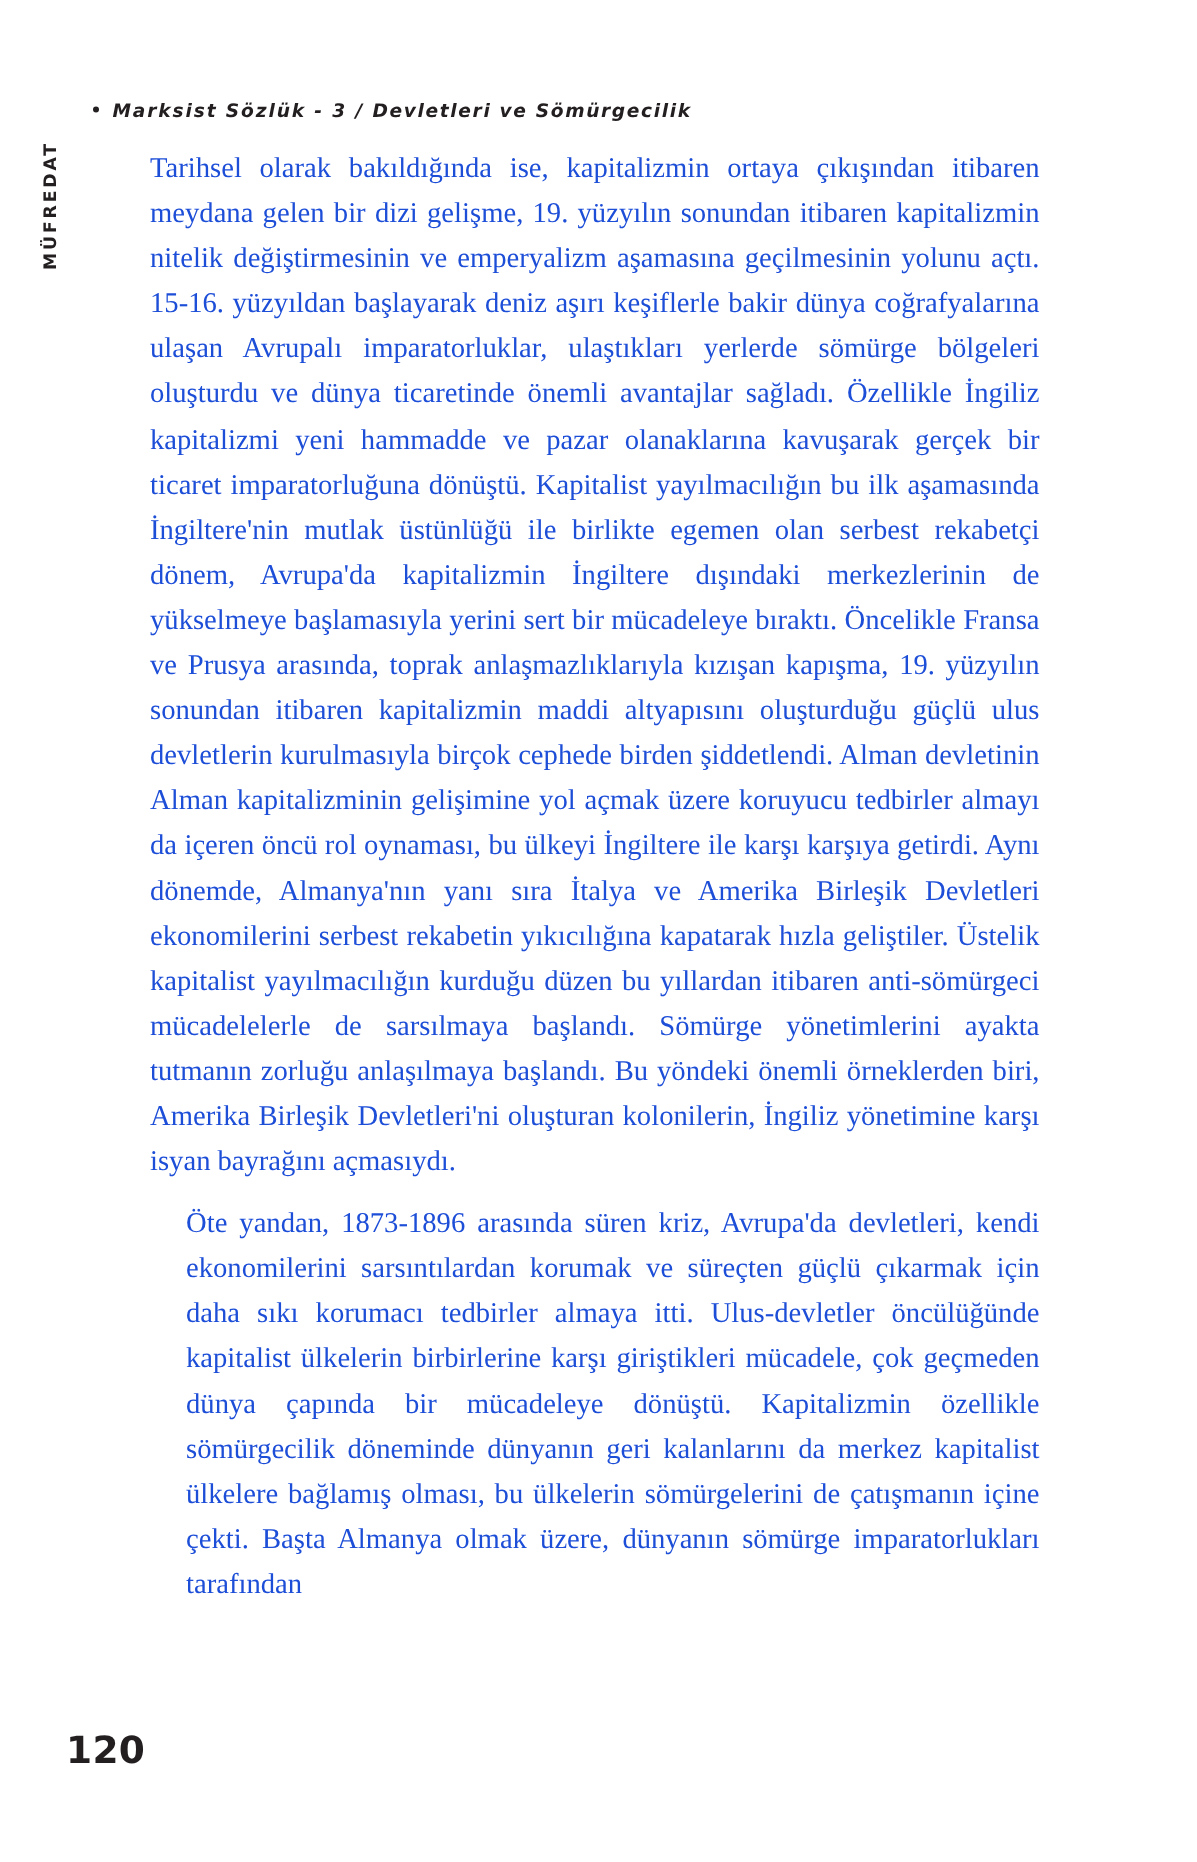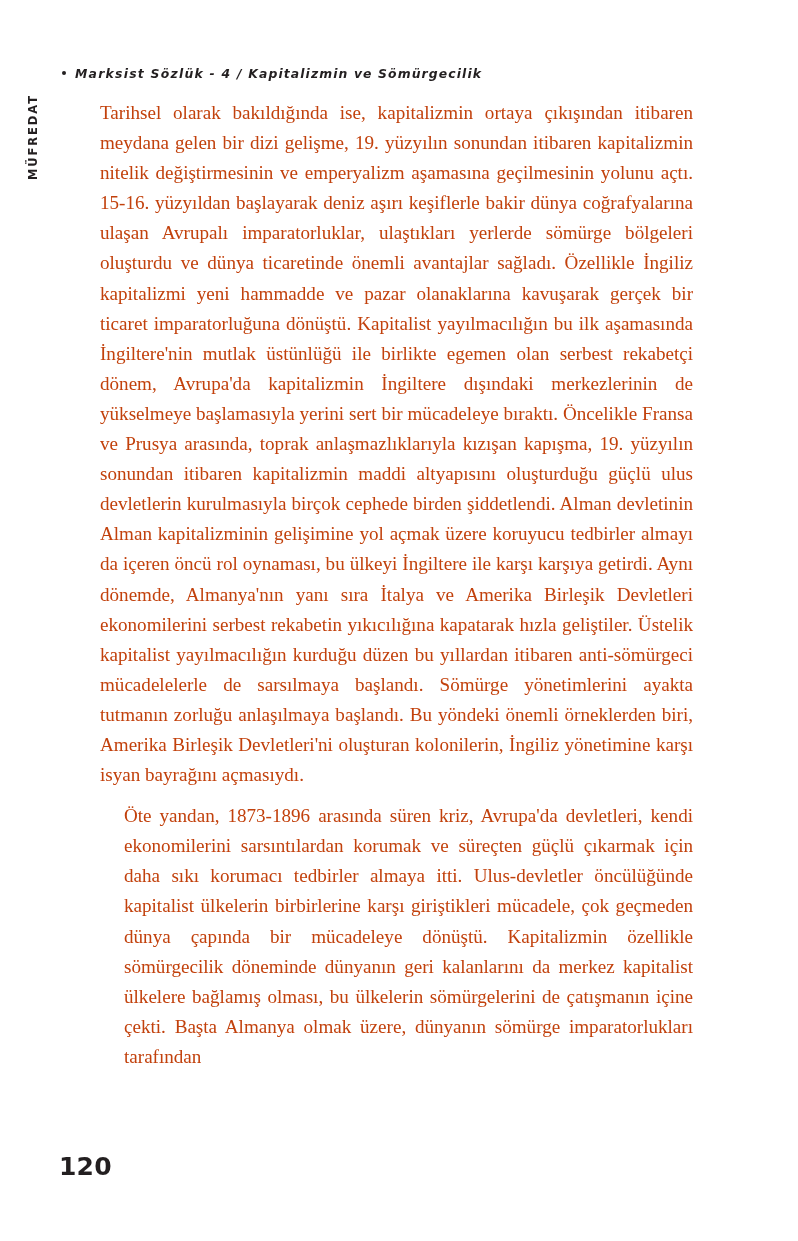--- a/index.html
+++ b/index.html
@@ -87,21 +87,21 @@
     position: absolute;
     left: 100px;
     top: 98px;
     width: 593px;
   }
   .body-par {
     margin: 0;
     font-family: "Liberation Serif", "DejaVu Serif", serif;
     font-size: 19.1px;
     line-height: 30.1px;
-    color: #c2410c;
+    color: #1d4ed8;
     text-align: justify;
     text-justify: inter-word;
     -moz-hyphens: none;
     hyphens: none;
     word-spacing: -0.1px;
   }
   .body-par + .body-par {
     margin-top: 11px;
     margin-left: 24px;
   }
@@ -109,31 +109,30 @@
   
   .folio {
     position: absolute;
     left: 44px;
     top: 1152px;
     font-family: "DejaVu Sans", sans-serif;
     font-weight: 700;
     font-size: 25px;
     letter-spacing: 0.2px;
     color: #231f20;
-    margin-left: 15px;
   }
 </style>
 </head>
 <body>
 
 <div class="page">
 
   <div class="running-head">
     <span class="rh-bullet"></span>
-    <span class="rh-text"><span>Marksist Sözlük - 4 / </span><span class="rh-strong">Kapitalizmin ve Sömürgecilik</span></span>
+    <span class="rh-text"><span>Marksist Sözlük - 3 / </span><span class="rh-strong">Devletleri ve Sömürgecilik</span></span>
   </div>
 
   <div class="margin-tab">
     <div class="margin-tab-label">MÜFREDAT</div>
   </div>
 
   <div class="text-column">
     <p class="body-par">Tarihsel olarak bakıldığında ise, kapitalizmin ortaya çıkışından itibaren meydana gelen bir dizi gelişme, 19. yüzyılın sonundan itibaren kapitalizmin nitelik değiştirmesinin ve emperyalizm aşamasına geçilmesinin yolunu açtı. 15-16. yüzyıldan başlayarak deniz aşırı keşiflerle bakir dünya coğrafyalarına ulaşan Avrupalı imparatorluklar, ulaştıkları yerlerde sömürge bölgeleri oluşturdu ve dünya ticaretinde önemli avantajlar sağladı. Özellikle İngiliz kapitalizmi yeni hammadde ve pazar olanaklarına kavuşarak gerçek bir ticaret imparatorluğuna dönüştü. Kapitalist yayılmacılığın bu ilk aşamasında İngiltere'nin mutlak üstünlüğü ile birlikte egemen olan serbest rekabetçi dönem, Avrupa'da kapitalizmin İngiltere dışındaki merkezlerinin de yükselmeye başlamasıyla yerini sert bir mücadeleye bıraktı. Öncelikle Fransa ve Prusya arasında, toprak anlaşmazlıklarıyla kızışan kapışma, 19. yüzyılın sonundan itibaren kapitalizmin maddi altyapısını oluşturduğu güçlü ulus devletlerin kurulmasıyla birçok cephede birden şiddetlendi. Alman devletinin Alman kapitalizminin gelişimine yol açmak üzere koruyucu tedbirler almayı da içeren öncü rol oynaması, bu ülkeyi İngiltere ile karşı karşıya getirdi. Aynı dönemde, Almanya'nın yanı sıra İtalya ve Amerika Birleşik Devletleri ekonomilerini serbest rekabetin yıkıcılığına kapatarak hızla geliştiler. Üstelik kapitalist yayılmacılığın kurduğu düzen bu yıllardan itibaren anti-sömürgeci mücadelelerle de sarsılmaya başlandı. Sömürge yönetimlerini ayakta tutmanın zorluğu anlaşılmaya başlandı. Bu yöndeki önemli örneklerden biri, Amerika Birleşik Devletleri'ni oluşturan kolonilerin, İngiliz yönetimine karşı isyan bayrağını açmasıydı.</p>
     <p class="body-par">Öte yandan, 1873-1896 arasında süren kriz, Avrupa'da devletleri, kendi ekonomilerini sarsıntılardan korumak ve süreçten güçlü çıkarmak için daha sıkı korumacı tedbirler almaya itti. Ulus-devletler öncülüğünde kapitalist ülkelerin birbirlerine karşı giriştikleri mücadele, çok geçmeden dünya çapında bir mücadeleye dönüştü. Kapitalizmin özellikle sömürgecilik döneminde dünyanın geri kalanlarını da merkez kapitalist ülkelere bağlamış olması, bu ülkelerin sömürgelerini de çatışmanın içine çekti. Başta Almanya olmak üzere, dünyanın sömürge imparatorlukları tarafından</p>
   </div>

